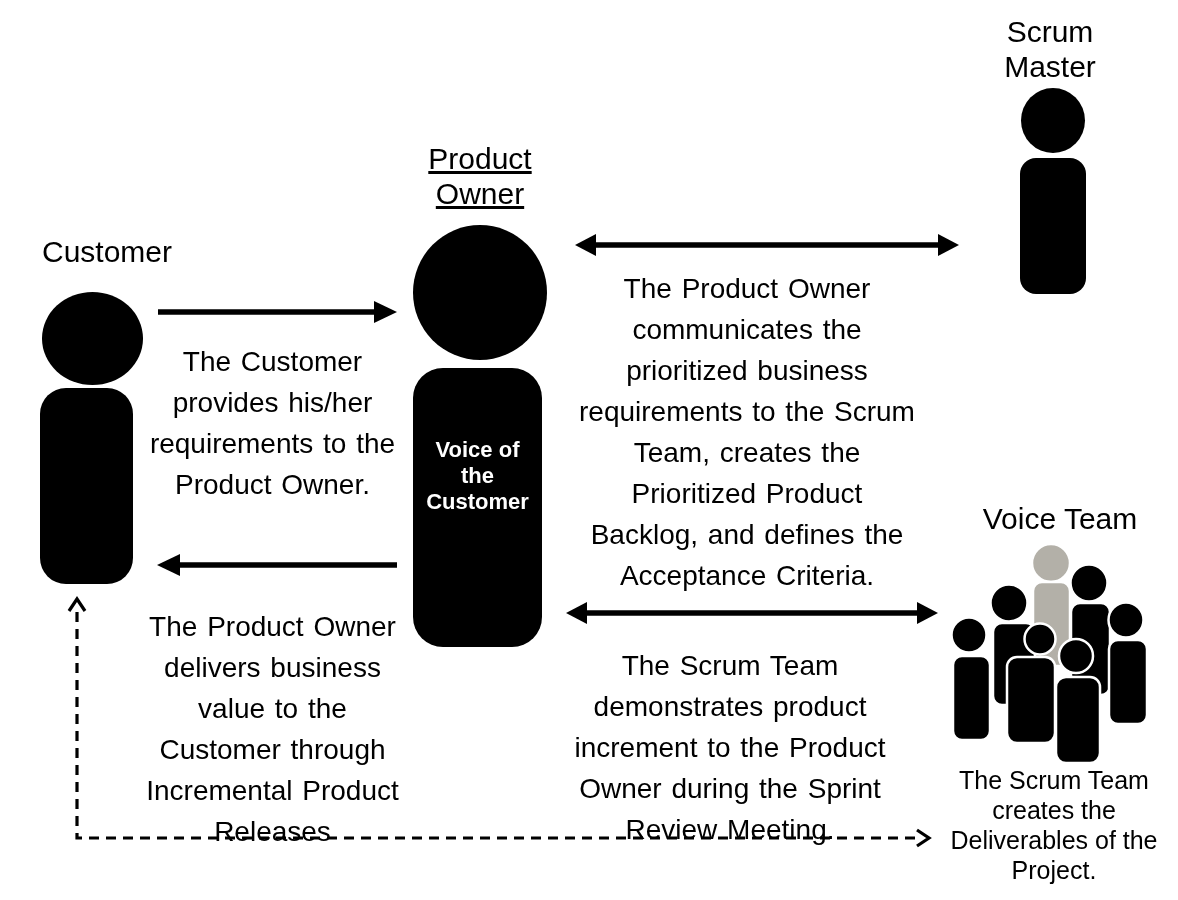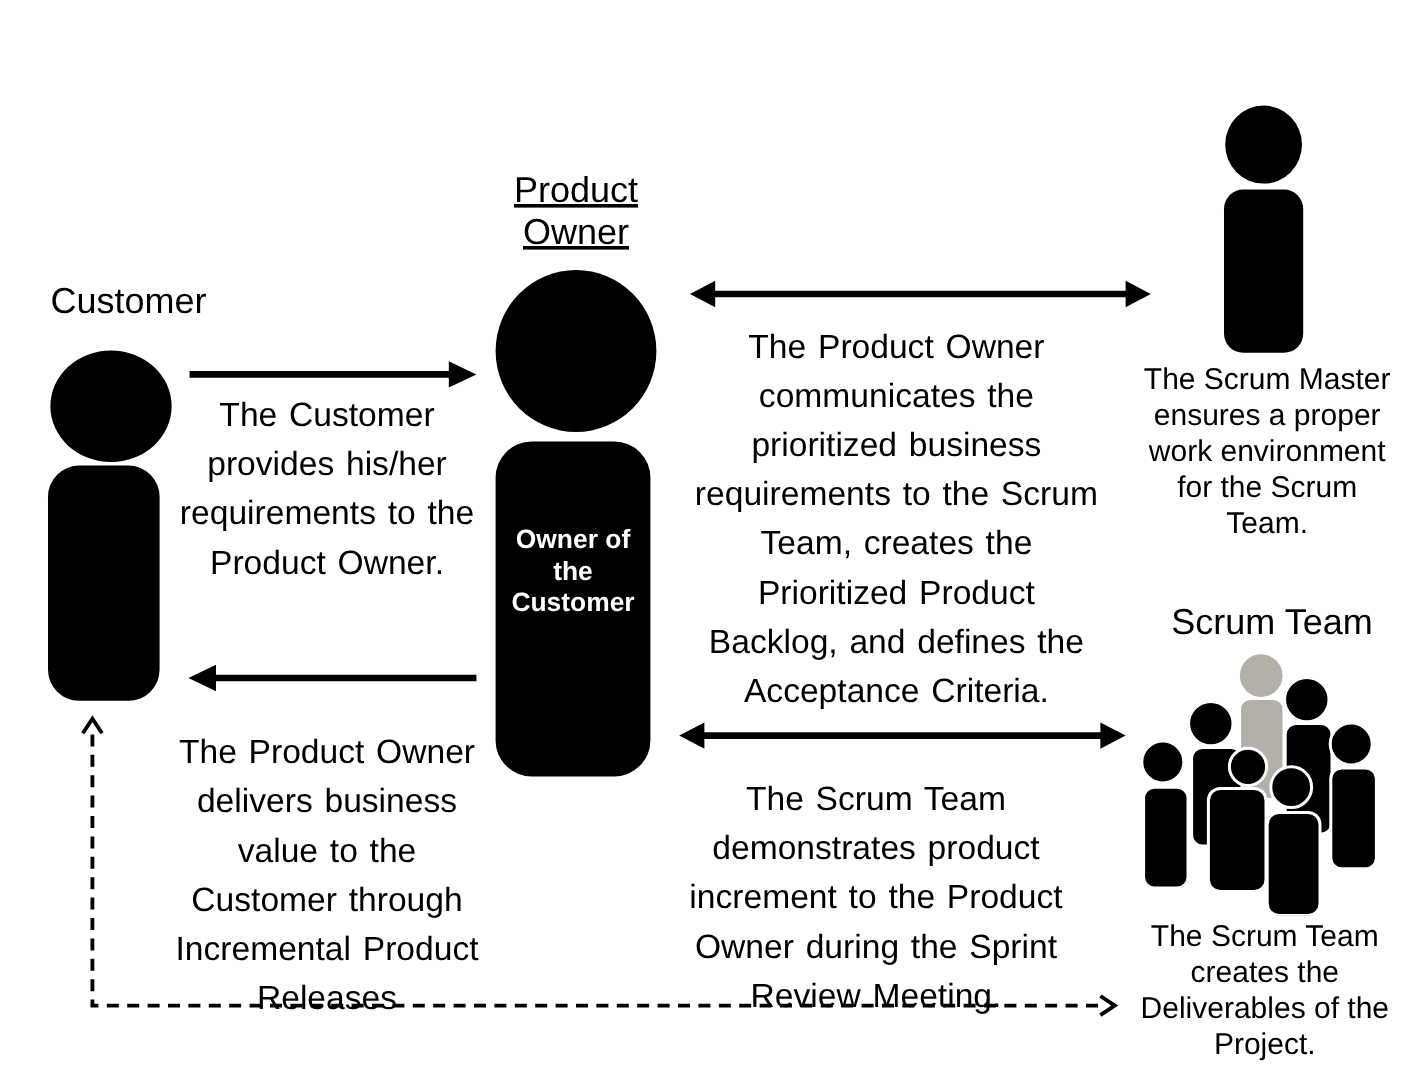--- a/index.html
+++ b/index.html
@@ -88,68 +88,65 @@
       <polyline points="917,830 929,838 917,846" fill="none" stroke="#000" stroke-width="3.2"></polyline>
     </g>
   </svg>
 
   <div class="abs role-label" style="left:42px; top:234px; text-align:left;">Customer</div>
   <div>
     <div class="head" style="left:42px; top:292px; width:101px; height:93px;"></div>
     <div class="torso" style="left:40px; top:388px; width:93px; height:196px; border-radius:26px;"></div>
   </div>
 
-  <div class="abs flow-text" style="left:120px; top:325px; width:305px;text-align:center;">The Customer
+  <div class="abs flow-text" style="left:120px; top:341px; width:305px;text-align:center;">The Customer
 provides his/her
 requirements to the
 Product Owner.</div>
 
   <div class="abs role-label" style="left:380px; top:141px; width:200px;text-decoration:underline;">Product
 Owner</div>
   <div>
     <div class="head" style="left:413px; top:225px; width:134px; height:135px;"></div>
     <div class="torso" style="left:413px; top:368px; width:129px; height:279px; border-radius:30px;"></div>
-    <div class="voice-text" style="left:413px; top:437px; width:129px;">Owner of
+    <div class="voice-text" style="left:413px; top:437px; width:129px;">Voice of
 the
 Customer</div>
   </div>
 
   <div class="abs flow-text" style="left:558px; top:268px; width:378px;">The Product Owner
 communicates the
 prioritized business
 requirements to the Scrum
 Team, creates the
 Prioritized Product
 Backlog, and defines the
 Acceptance Criteria.</div>
 
+  <div class="abs role-label" style="left:950px; top:14px; width:200px;">Scrum
+Master</div>
   <div>
     <div class="head" style="left:1021px; top:88px; width:64px; height:65px;"></div>
     <div class="torso" style="left:1020px; top:158px; width:66px; height:136px; border-radius:16px;"></div>
   </div>
-  <div class="abs caption" style="left:945px; top:301px; width:222px;">The Scrum Master
-ensures a proper
-work environment
-for the Scrum
-Team.</div>
 
   <div class="abs flow-text" style="left:115px; top:606px; width:315px;">The Product Owner
 delivers business
 value to the
 Customer through
 Incremental Product
 Releases</div>
 
   <div class="abs flow-text" style="left:545px; top:645px; width:370px;">The Scrum Team
 demonstrates product
 increment to the Product
 Owner during the Sprint
 Review Meeting.</div>
 
-  <div class="abs role-label" style="left:950px; top:501px; width:220px;">Scrum Team</div>
+  <div class="abs role-label" style="left:950px; top:501px; width:220px;">Voice Team</div>
   <svg class="abs" style="left:945px; top:535px;" width="212" height="228" viewBox="0 0 212 228">
 
     <g>
       <circle cx="106" cy="28" r="19" fill="#b3b0a8" stroke="#fff" stroke-width="2.5"></circle>
       <rect x="88" y="47" width="37" height="84" rx="9" fill="#b3b0a8" stroke="#fff" stroke-width="2.5"></rect>
     </g>
 
     <g>
       <circle cx="144" cy="48" r="18.5" fill="#000" stroke="#fff" stroke-width="2.5"></circle>
       <rect x="126" y="68" width="39" height="92" rx="9" fill="#000" stroke="#fff" stroke-width="2.5"></rect>

